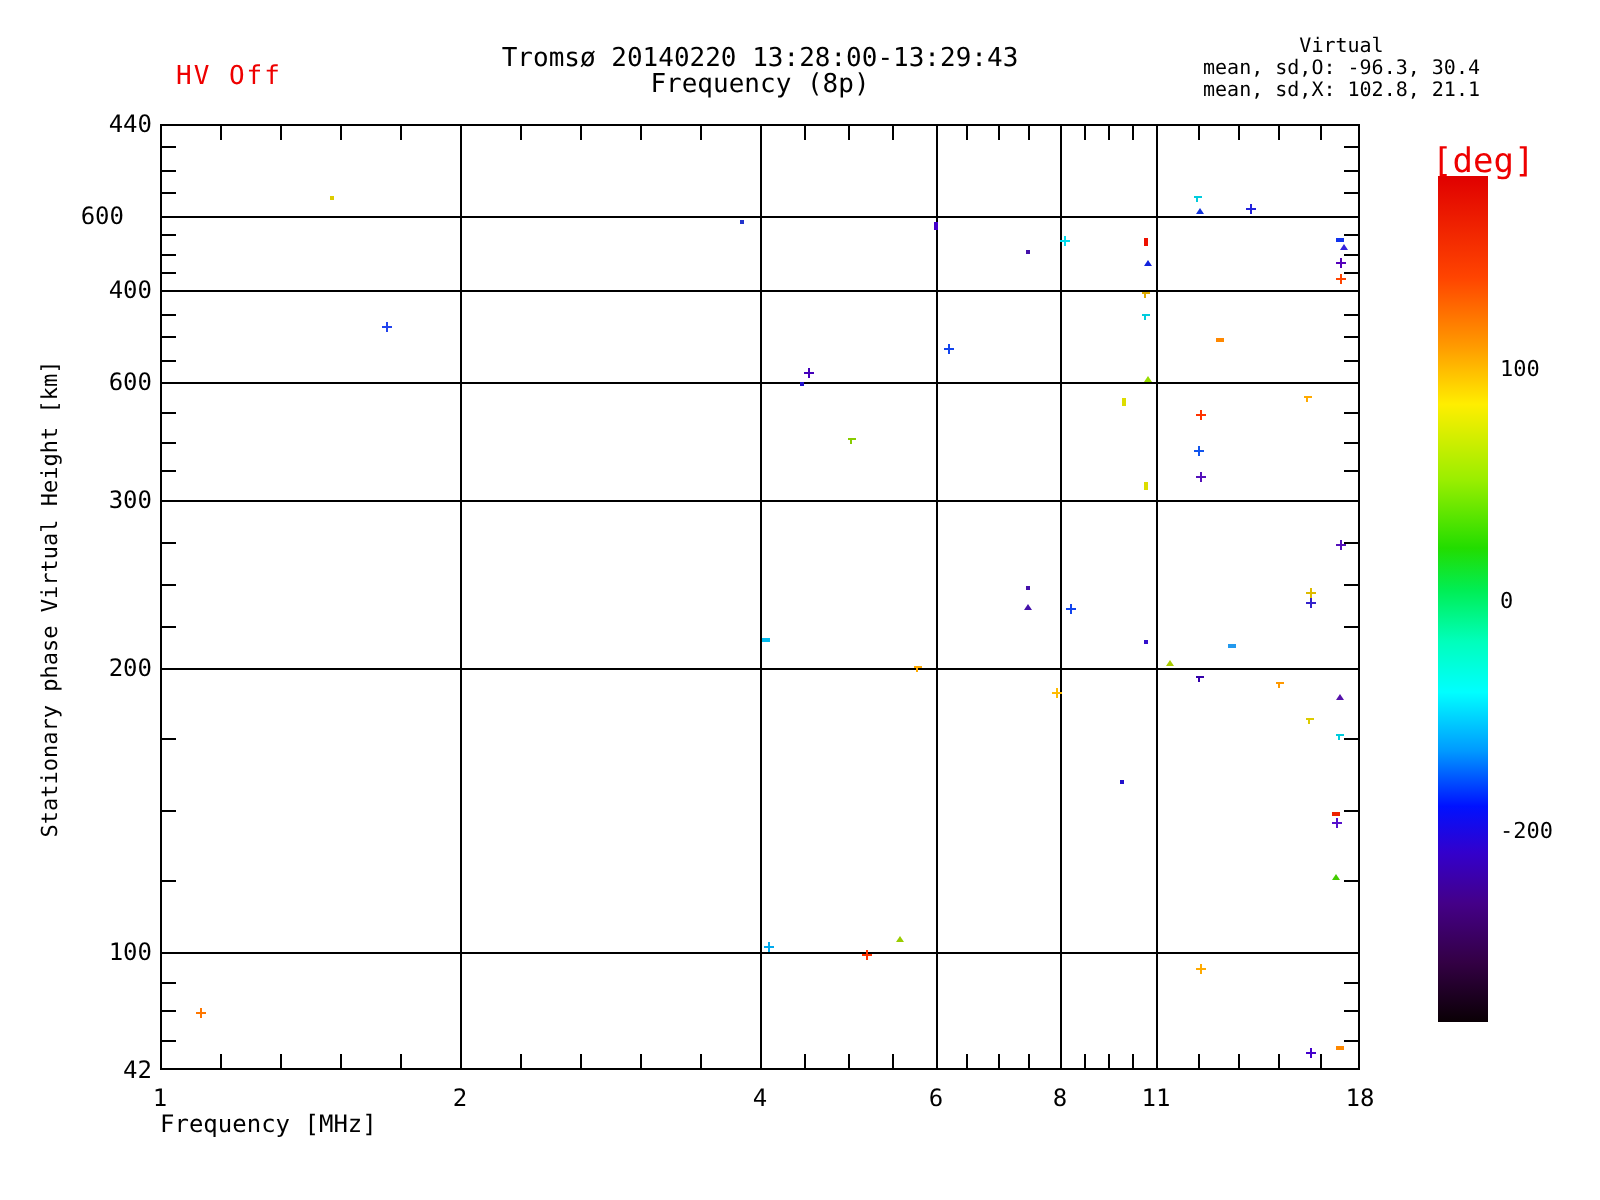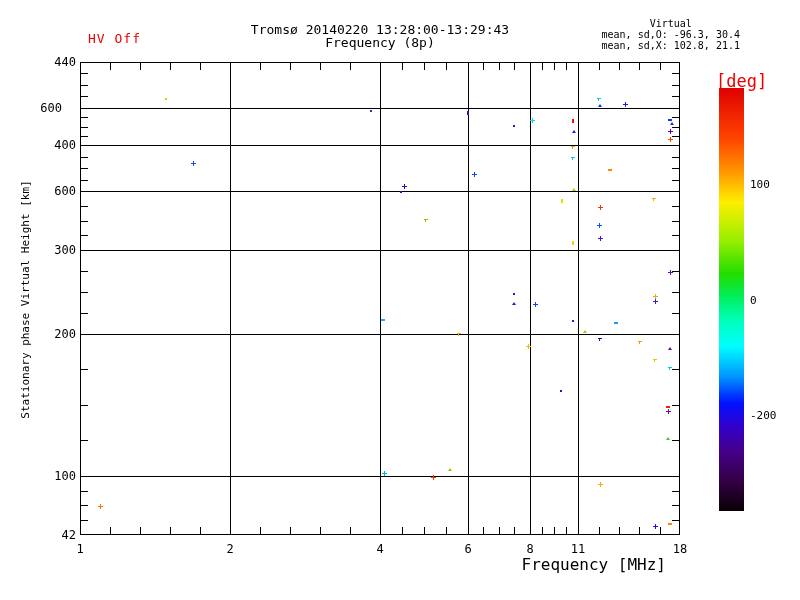--- a/index.html
+++ b/index.html
@@ -10,21 +10,21 @@
   #title{left:80px;top:22px;width:600px;text-align:center;font-size:13px}
   #subtitle{left:80px;top:35px;width:600px;text-align:center;font-size:13px}
   #phases{right:60px;top:18px;text-align:center;font-size:10px;line-height:11px}
   #plot-frame{left:80px;top:62px;width:600px;height:473px;border:1px solid #000;box-sizing:border-box}
   #plot-layer{left:0;top:0;width:800px;height:600px}
   .gridv{position:absolute;width:1px;background:#000}
   .gridh{position:absolute;height:1px;background:#000}
   .tick{position:absolute;background:#000}
   .ylab{position:absolute;width:34px;text-align:right;font-size:12px;line-height:12px}
   .xlab{position:absolute;width:40px;text-align:center;font-size:12px;line-height:12px}
-  #x-axis-label{left:66px;top:555px;width:600px;text-align:right;font-size:16px}
+  #x-axis-label{left:80px;top:555px;width:600px;text-align:left;font-size:12px}
   #y-axis-label{left:-125px;top:293px;width:300px;text-align:center;font-size:11px;
                 transform:rotate(-90deg);transform-origin:center}
   #colorbar{left:719px;top:88px;width:25px;height:423px}
   #colorbar-label{left:716px;top:71px;font-size:17px}
   .cblab{position:absolute;left:750px;font-size:11px;line-height:11px}
   .pt{position:absolute}
   .m-dot{width:2px;height:2px;background:currentColor}
   .m-dash{width:4px;height:2px;background:currentColor}
   .m-vdash{width:2px;height:4px;background:currentColor}
   .m-tri{width:0;height:0;border-left:2px solid transparent;border-right:2px solid transparent;

